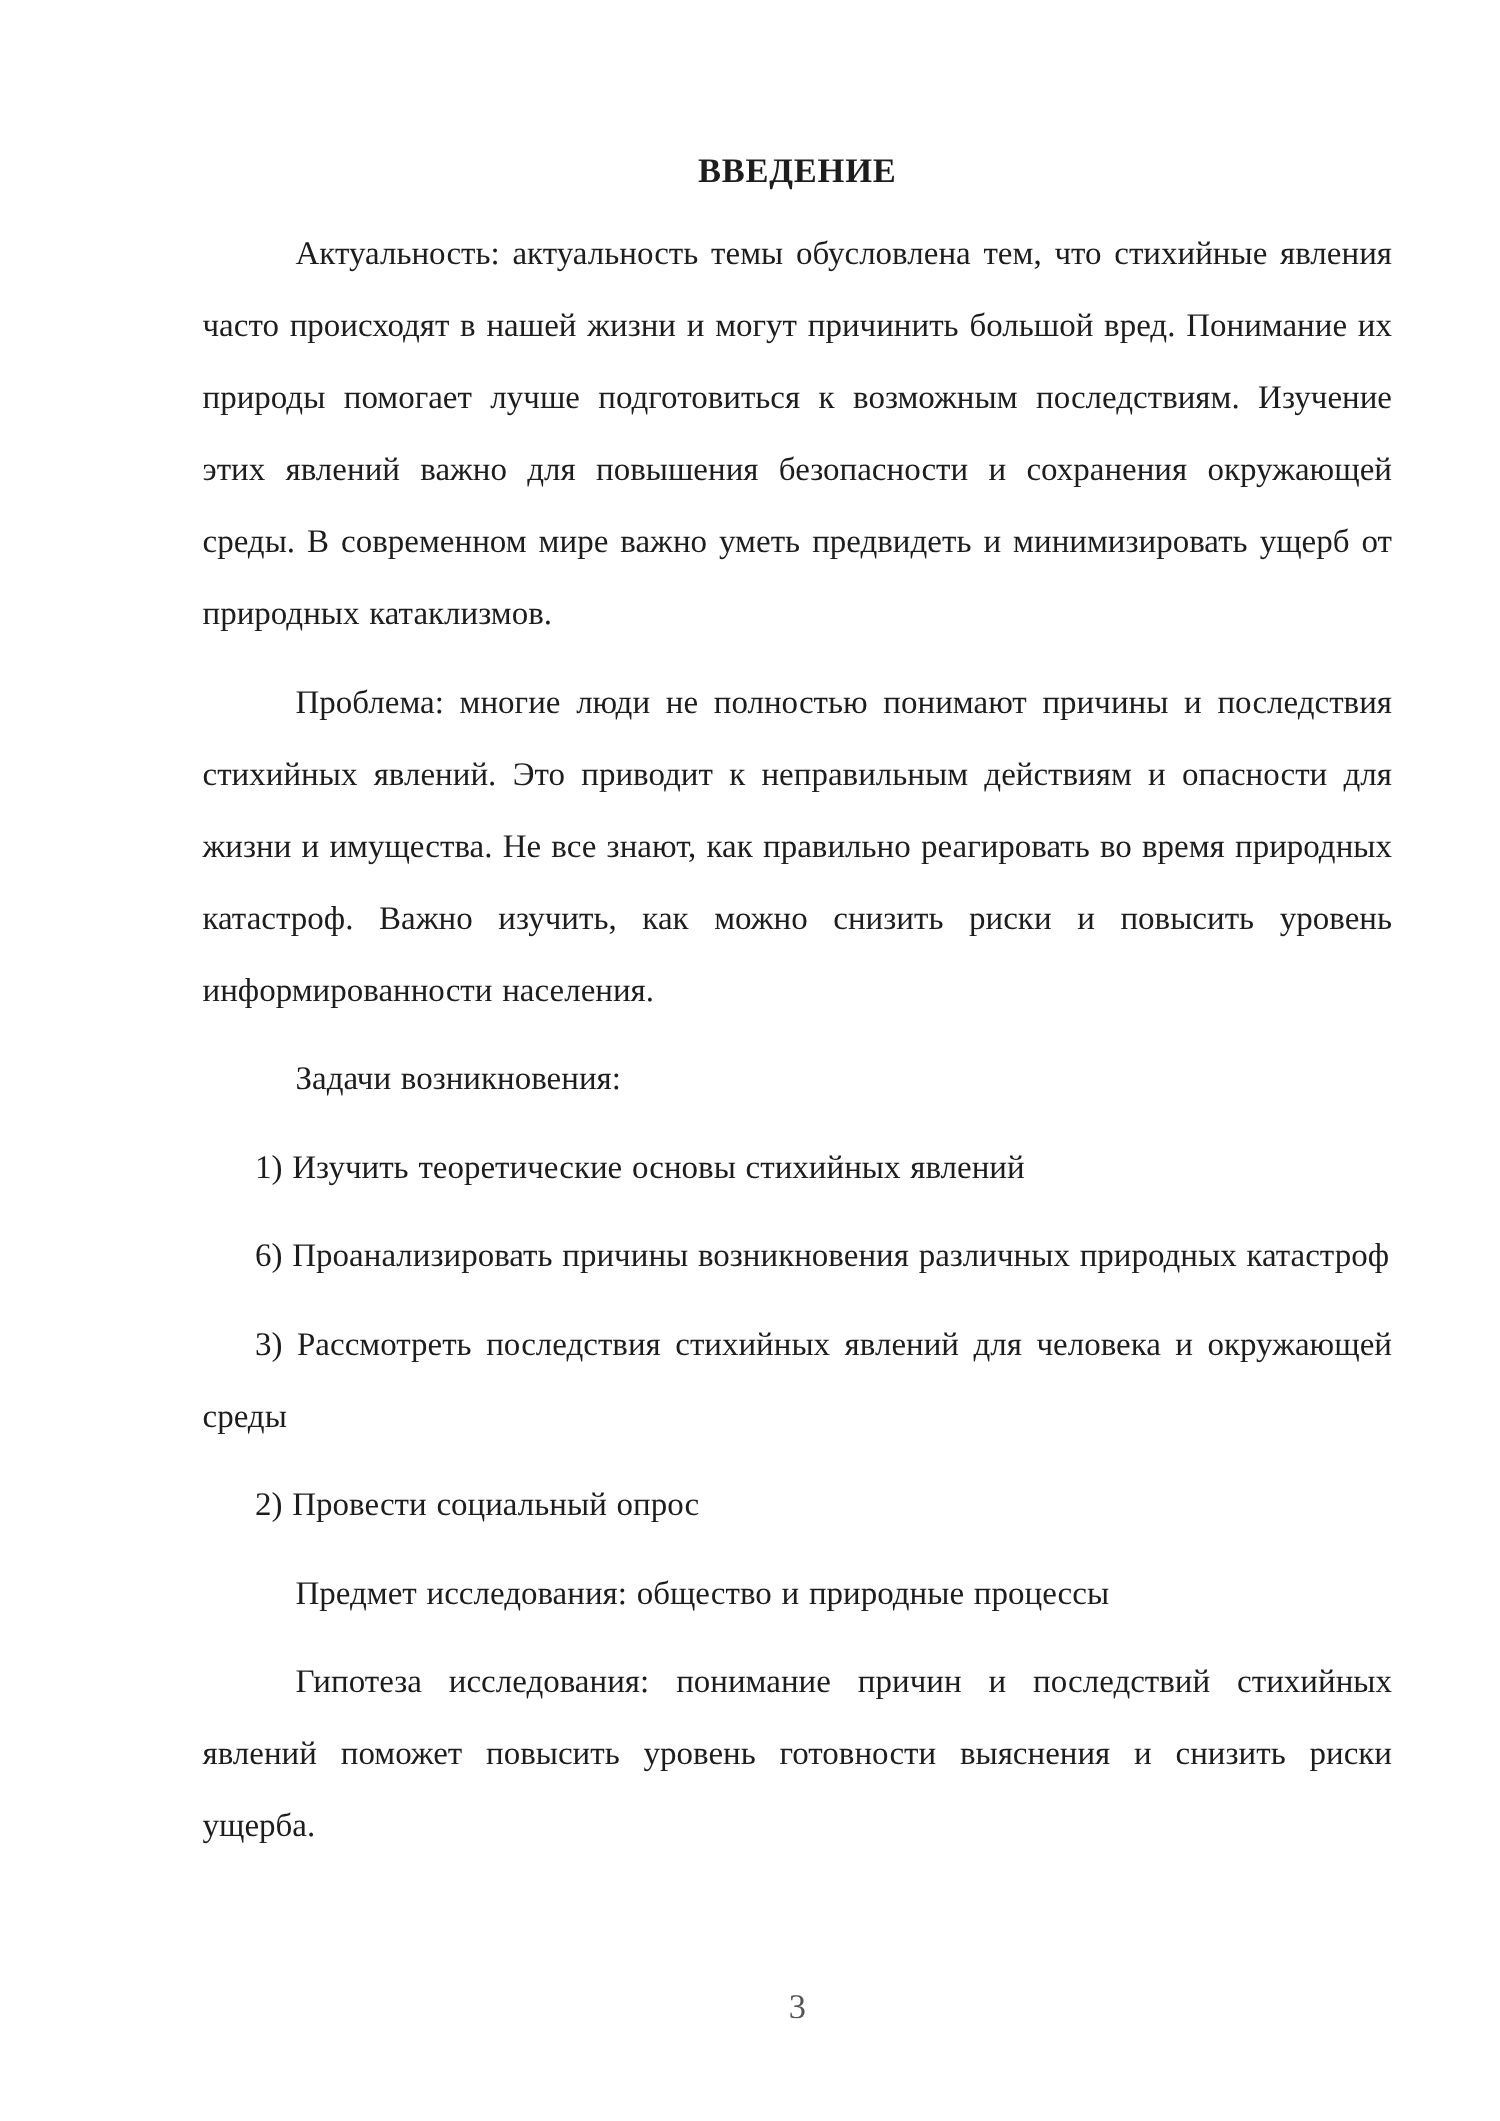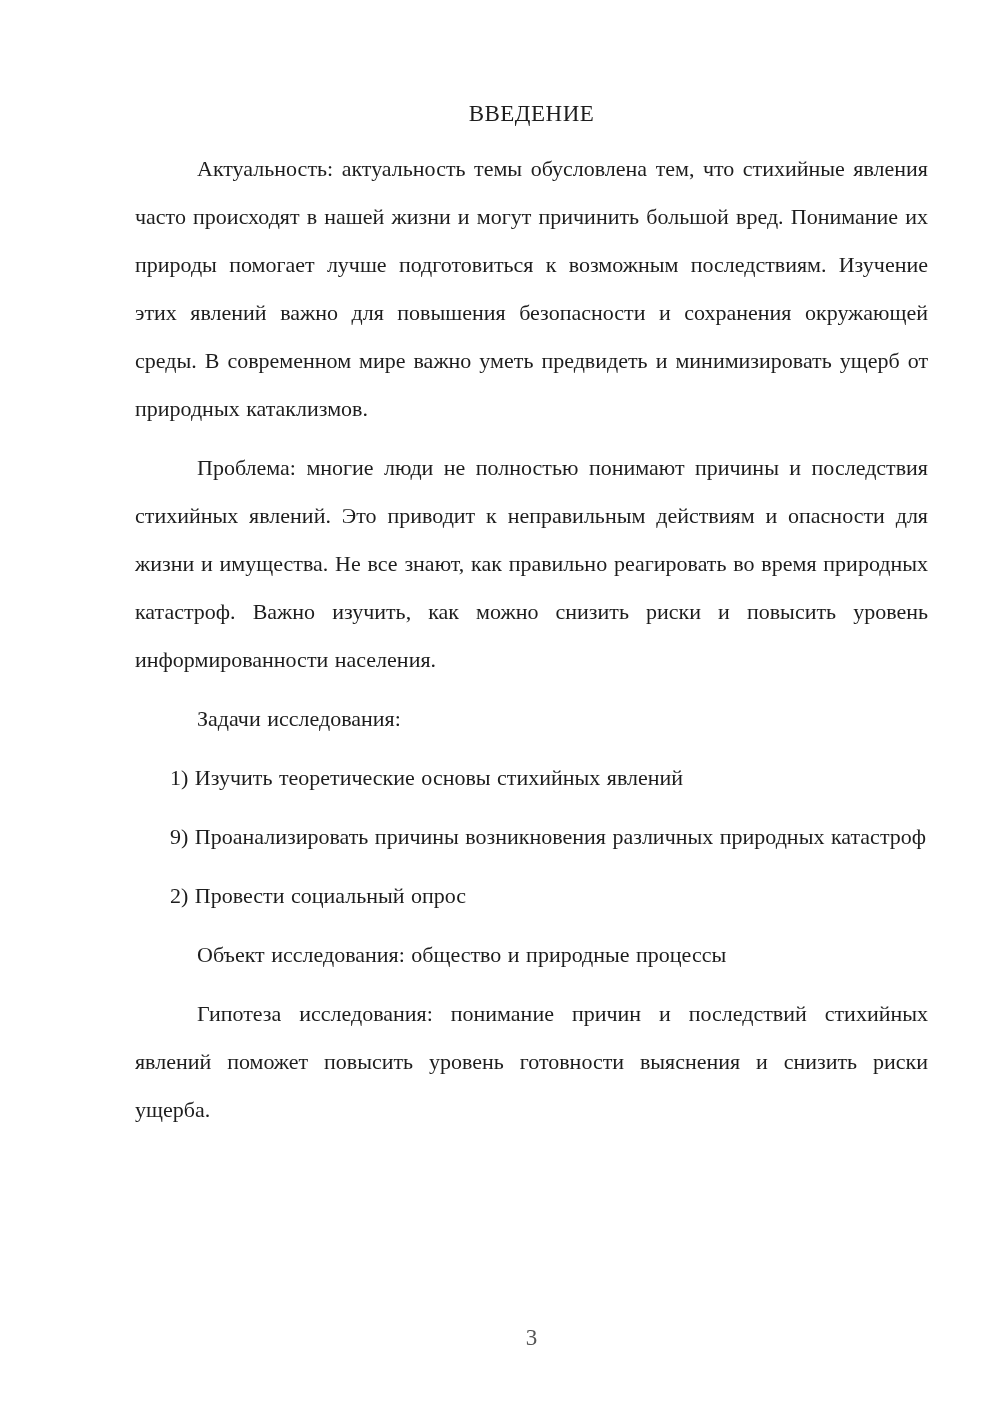--- a/index.html
+++ b/index.html
@@ -14,21 +14,21 @@
     background: #ffffff;
     box-sizing: border-box;
     padding: 96px 72px 0 135px;
     font-family: "Liberation Serif", "DejaVu Serif", serif;
     color: #1d1d1d;
     overflow: hidden;
   }
   .doc-title {
     margin: 0 0 14px 0;
     text-align: center;
-    font-weight: normal;
+    font-weight: bold;
     font-size: 23px;
     line-height: 35px;
     letter-spacing: 0.5px;
   }
   .para {
     margin: 0 0 11px 0;
     font-size: 22px;
     line-height: 48px;
     text-align: justify;
     text-indent: 62px;
@@ -50,22 +50,23 @@
 </style>
 </head>
 <body>
 
 <div class="page">
   <h1 class="doc-title">ВВЕДЕНИЕ</h1>
 
   <div>
       <p class="para">Актуальность: актуальность темы обусловлена тем, что стихийные явления часто происходят в нашей жизни и могут причинить большой вред. Понимание их природы помогает лучше подготовиться к возможным последствиям. Изучение этих явлений важно для повышения безопасности и сохранения окружающей среды. В современном мире важно уметь предвидеть и минимизировать ущерб от природных катаклизмов.</p>
       <p class="para">Проблема: многие люди не полностью понимают причины и последствия стихийных явлений. Это приводит к неправильным действиям и опасности для жизни и имущества. Не все знают, как правильно реагировать во время природных катастроф. Важно изучить, как можно снизить риски и повысить уровень информированности населения.</p>
-      <p class="para">Задачи исследования:</p>
+      <p class="para">Задачи возникновения:</p>
       <p class="para list">1) Изучить теоретические основы стихийных явлений</p>
-      <p class="para list">9) Проанализировать причины возникновения различных природных катастроф</p>
+      <p class="para list">6) Проанализировать причины возникновения различных природных катастроф</p>
+      <p class="para list">3) Рассмотреть последствия стихийных явлений для человека и окружающей среды</p>
       <p class="para list">2) Провести социальный опрос</p>
-      <p class="para">Объект исследования: общество и природные процессы</p>
+      <p class="para">Предмет исследования: общество и природные процессы</p>
       <p class="para">Гипотеза исследования: понимание причин и последствий стихийных явлений поможет повысить уровень готовности выяснения и снизить риски ущерба.</p>
     </div>
 
   <div class="page-number">3</div>
 </div>
 
 </body></html>

